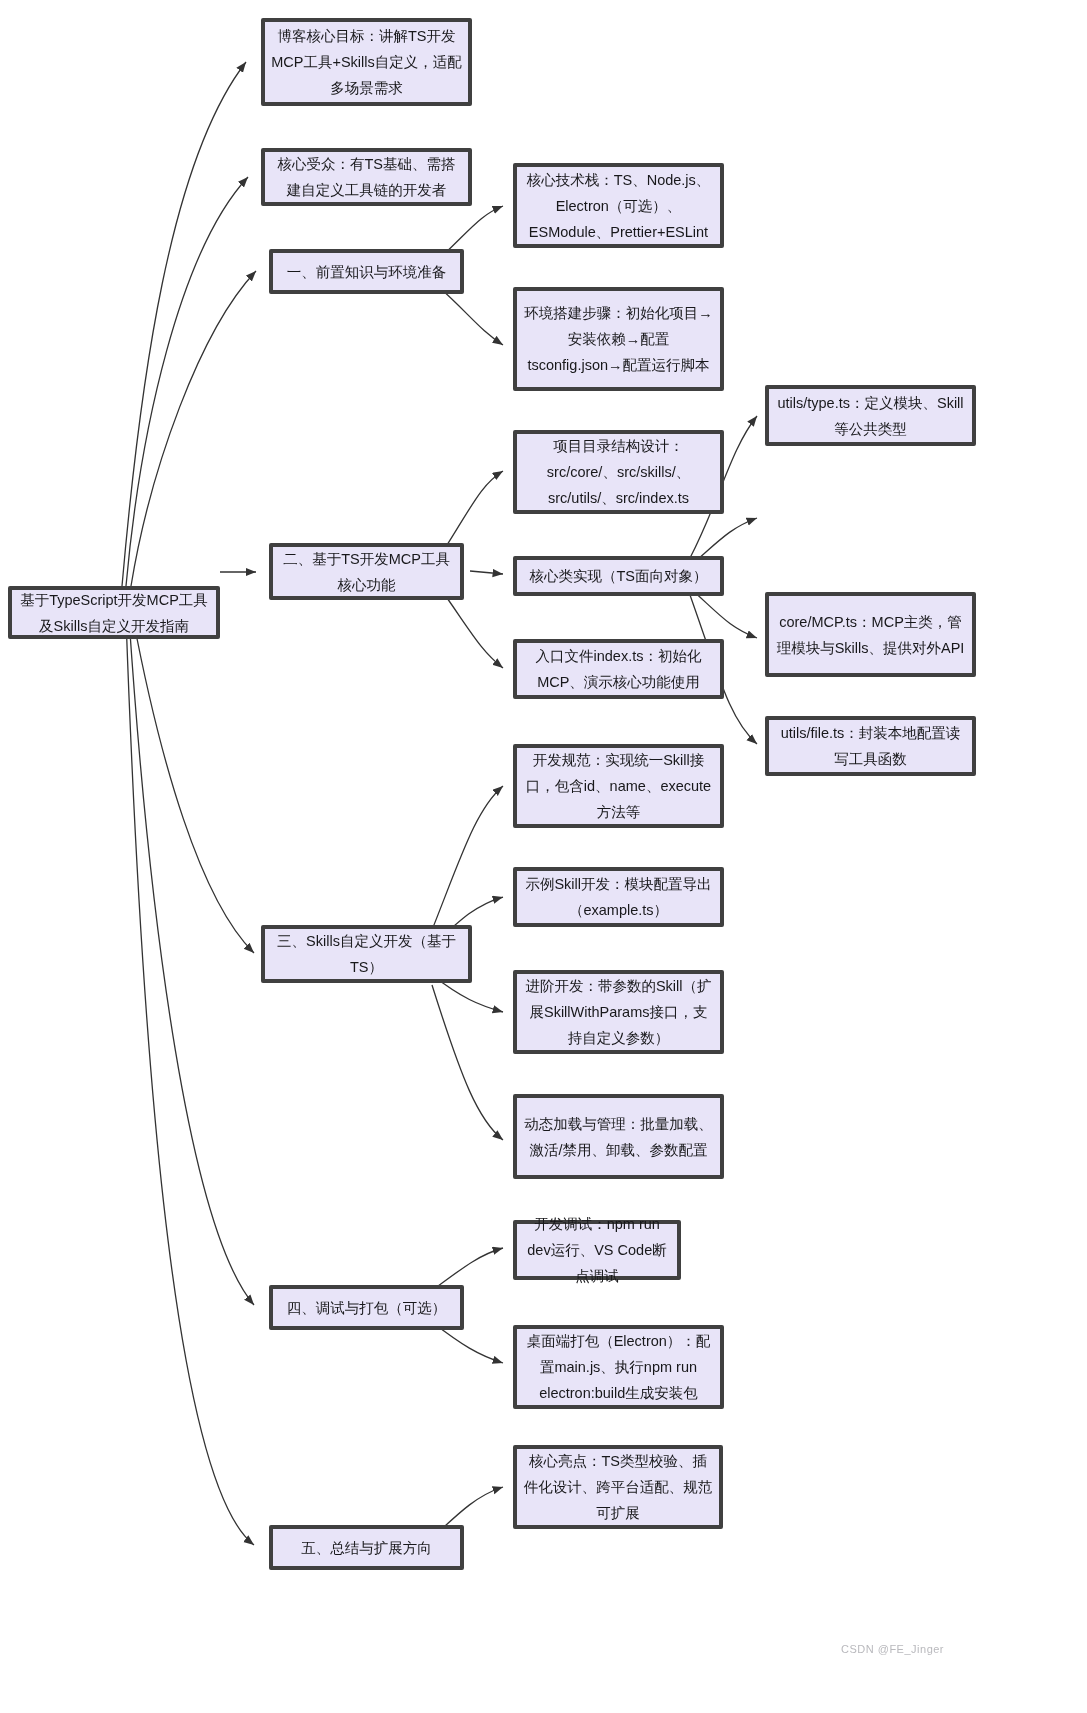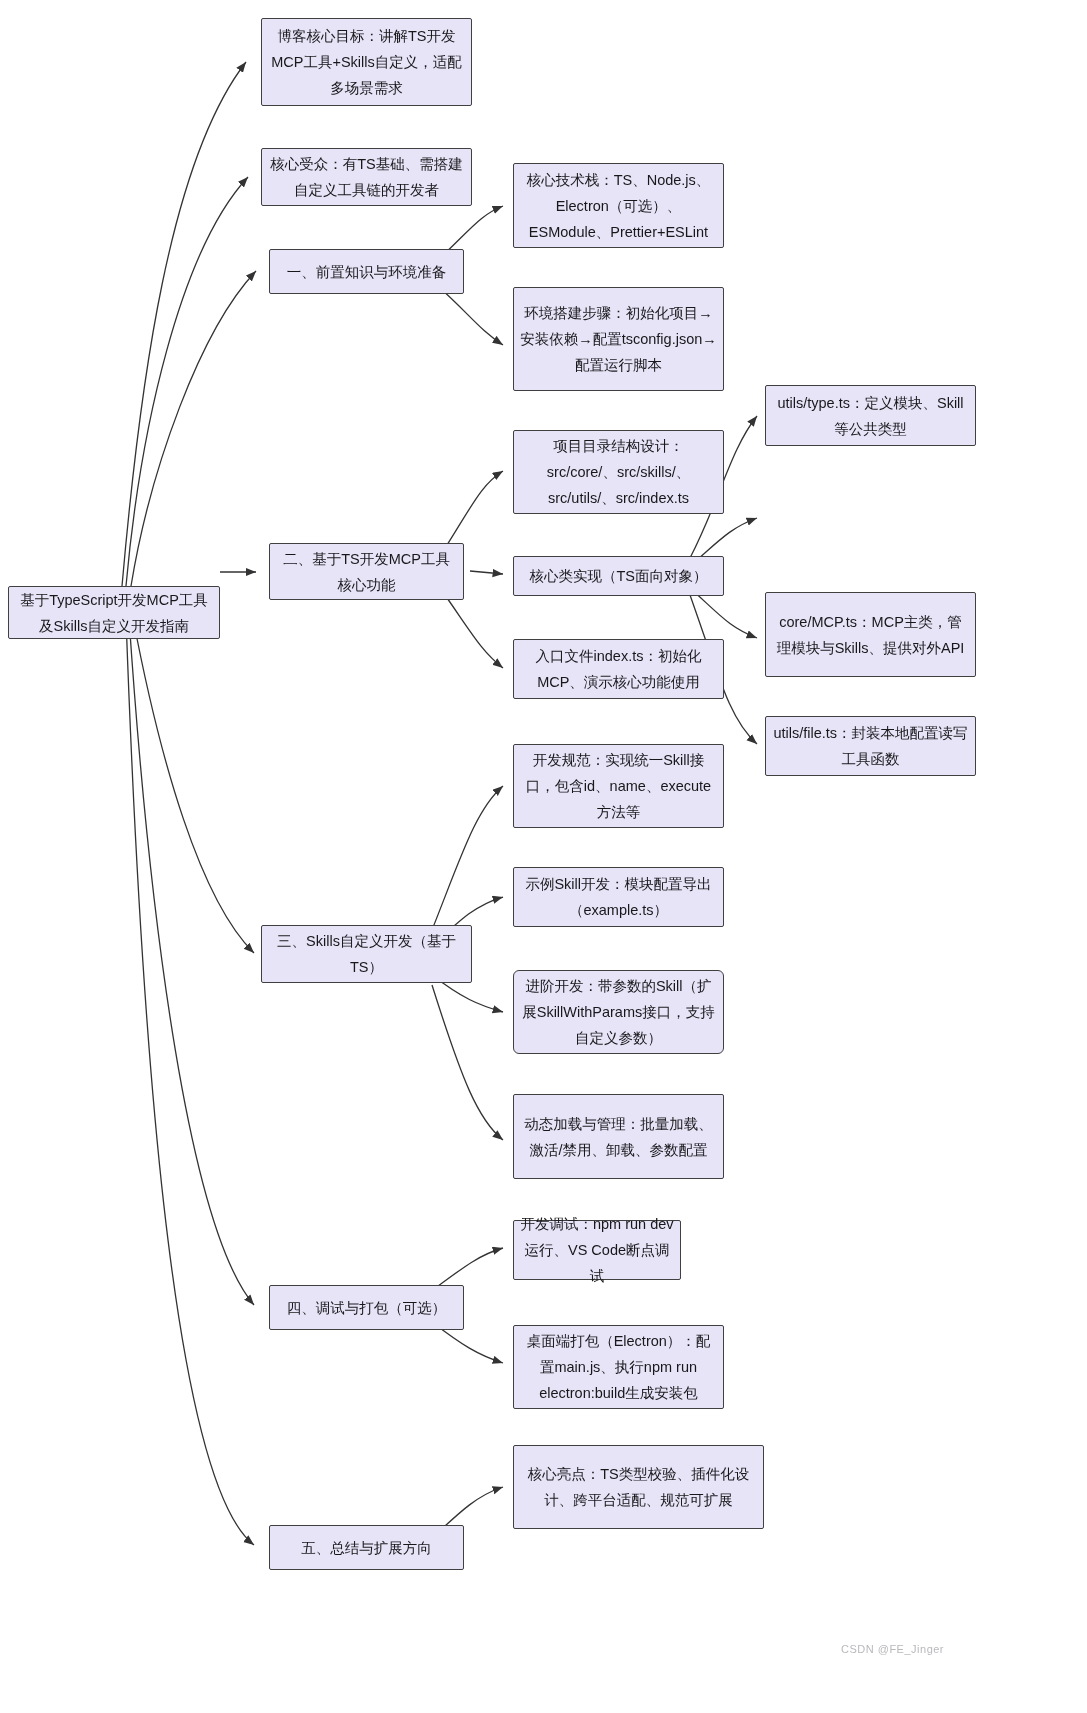--- a/index.html
+++ b/index.html
@@ -6,21 +6,21 @@
   body{
     font-family:"Liberation Sans","DejaVu Sans",sans-serif;
     width:1087px;height:1713px;position:relative;overflow:hidden;
   }
   #canvas{position:relative;width:1087px;height:1713px;}
   svg.edges{position:absolute;left:0;top:0;width:1087px;height:1713px;pointer-events:none;}
   .node{
     position:absolute;
     box-sizing:border-box;
     background:#e8e4f8;
-    border:1px solid #404040;
+    border:4px solid #404040;
     border-radius:2px;
     display:flex;align-items:center;justify-content:center;
     text-align:center;
     color:#18181b;
     font-size:14.5px;
     line-height:26px;
     padding:6px 6px;
     white-space:pre-line;
   }
   .watermark{
@@ -103,29 +103,29 @@
   <div class="node" style="left:765px;top:592px;width:211px;height:85px;">core/MCP.ts：MCP主类，管理模块与Skills、提供对外API</div>
 
   <div class="node" style="left:765px;top:716px;width:211px;height:60px;">utils/file.ts：封装本地配置读写工具函数</div>
 
   <div class="node" style="left:261px;top:925px;width:211px;height:58px;">三、Skills自定义开发（基于TS）</div>
 
   <div class="node" style="left:513px;top:744px;width:211px;height:84px;">开发规范：实现统一Skill接口，包含id、name、execute方法等</div>
 
   <div class="node" style="left:513px;top:867px;width:211px;height:60px;">示例Skill开发：模块配置导出（example.ts）</div>
 
-  <div class="node" style="left:513px;top:970px;width:211px;height:84px;border-radius:6px;">进阶开发：带参数的Skill（扩展SkillWithParams接口，支持自定义参数）</div>
+  <div class="node" style="left:513px;top:970px;width:211px;height:84px;">进阶开发：带参数的Skill（扩展SkillWithParams接口，支持自定义参数）</div>
 
   <div class="node" style="left:513px;top:1094px;width:211px;height:85px;">动态加载与管理：批量加载、激活/禁用、卸载、参数配置</div>
 
   <div class="node" style="left:269px;top:1285px;width:195px;height:45px;">四、调试与打包（可选）</div>
 
   <div class="node" style="left:513px;top:1220px;width:168px;height:60px;">开发调试：npm run dev运行、VS Code断点调试</div>
 
   <div class="node" style="left:513px;top:1325px;width:211px;height:84px;">桌面端打包（Electron）：配置main.js、执行npm run electron:build生成安装包</div>
 
   <div class="node" style="left:269px;top:1525px;width:195px;height:45px;">五、总结与扩展方向</div>
 
-  <div class="node" style="left:513px;top:1445px;width:251px;height:84px;">核心亮点：TS类型校验、插件化设计、跨平台适配、规范可扩展</div>
+  <div class="node" style="left:513px;top:1445px;width:210px;height:84px;">核心亮点：TS类型校验、插件化设计、跨平台适配、规范可扩展</div>
 
   <div class="watermark" style="left:841px;top:1643px;">CSDN @FE_Jinger</div>
 
 </div>
 
 </body></html>

